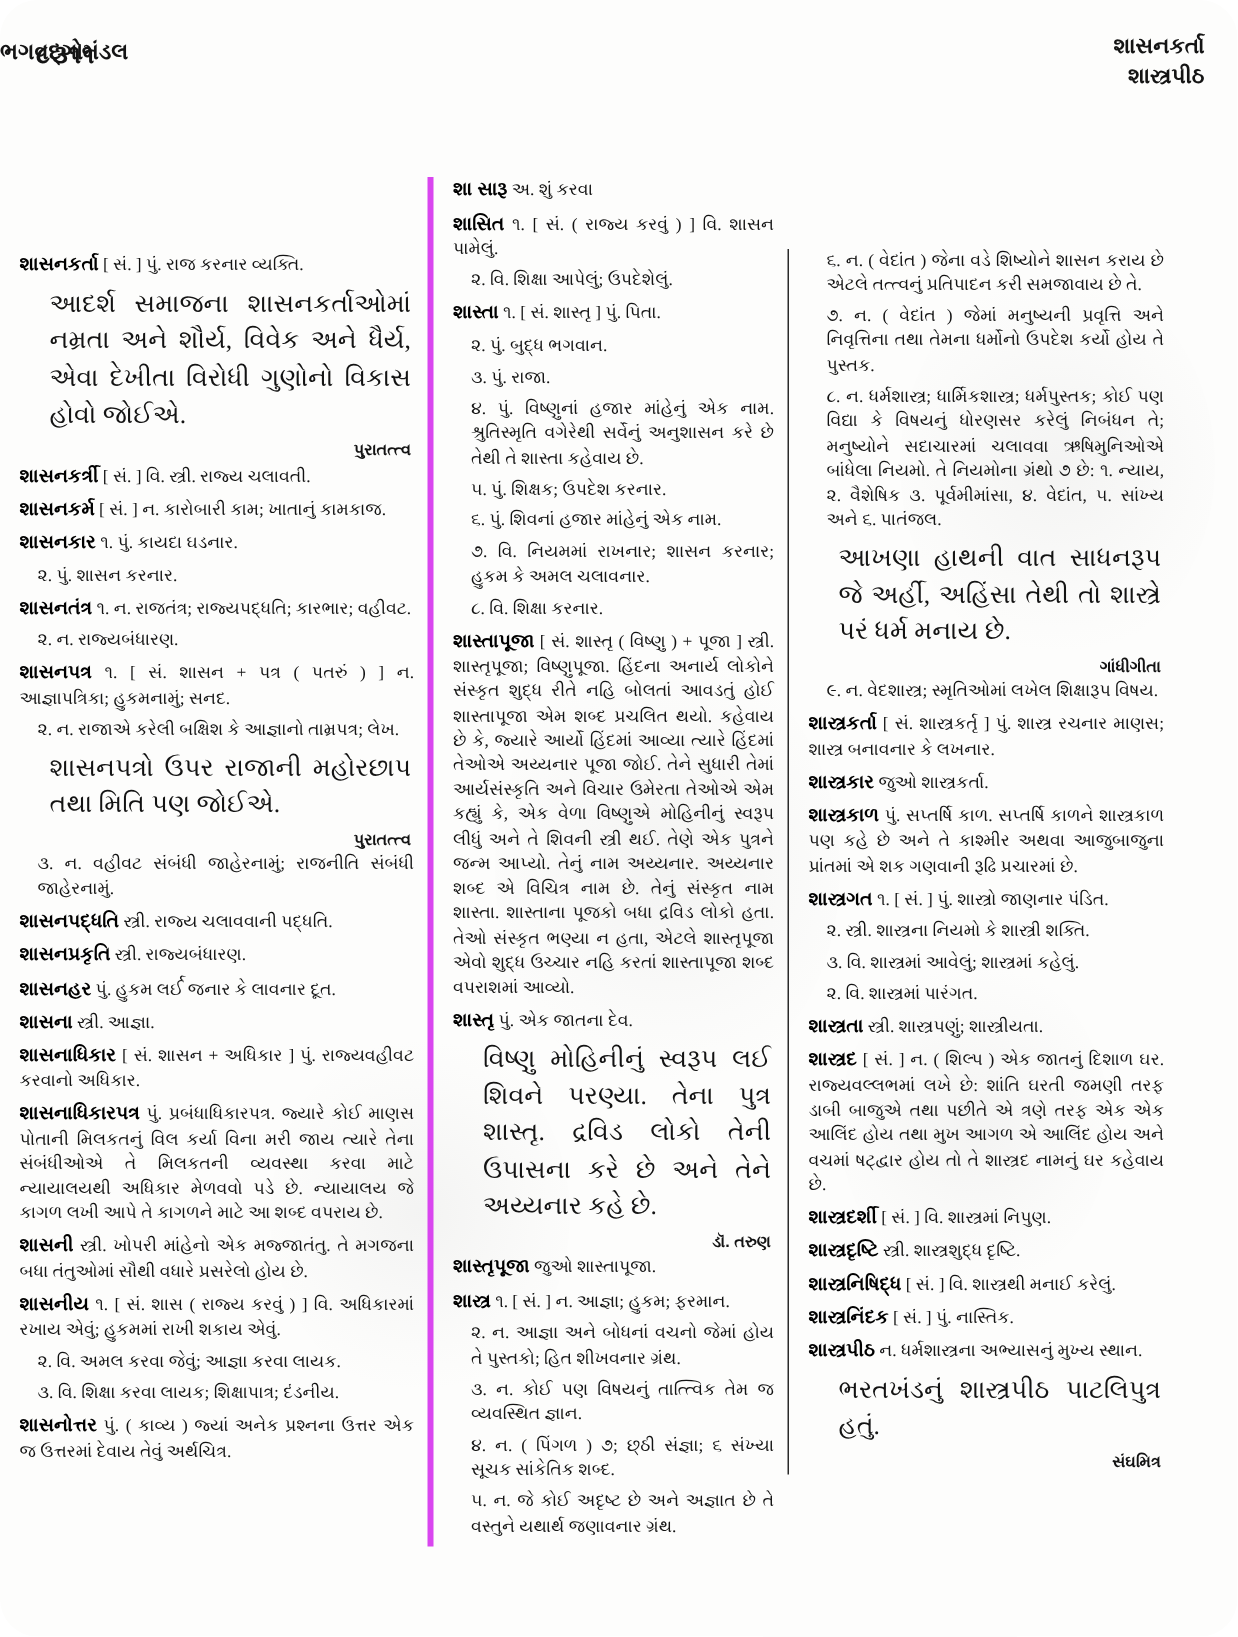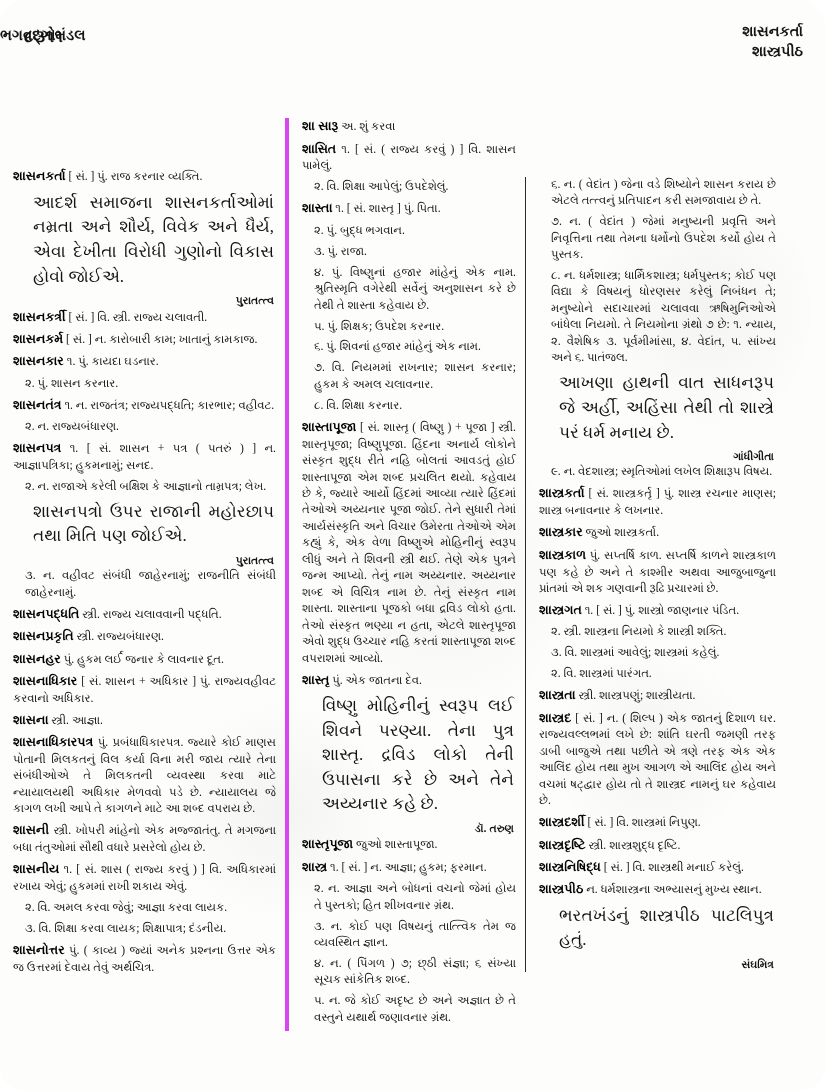--- a/index.html
+++ b/index.html
@@ -155,22 +155,22 @@
         <p class="entry justify"><span class="hw">શાસનપત્ર</span><span> ૧. [ સં. શાસન + પત્ર ( પતરું ) ] ન. આજ્ઞાપત્રિકા; હુકમનામું; સનદ.</span></p>
         <p class="entry sense justify">૨. ન. રાજાએ કરેલી બક્ષિશ કે આજ્ઞાનો તામ્રપત્ર; લેખ.</p>
         <div class="quote-wrap">
           <p class="quote justify">શાસનપત્રો ઉપર રાજાની મહોરછાપ તથા મિતિ પણ જોઈએ.</p>
           <span class="cite">પુરાતત્ત્વ</span>
         </div>
         <p class="entry sense justify">૩. ન. વહીવટ સંબંધી જાહેરનામું; રાજનીતિ સંબંધી જાહેરનામું.</p>
         <p class="entry justify"><span class="hw">શાસનપદ્ધતિ</span><span> સ્ત્રી. રાજ્ય ચલાવવાની પદ્ધતિ.</span></p>
         <p class="entry justify"><span class="hw">શાસનપ્રકૃતિ</span><span> સ્ત્રી. રાજ્યબંધારણ.</span></p>
         <p class="entry justify"><span class="hw">શાસનહર</span><span> પું. હુકમ લર્ઈ જનાર કે લાવનાર દૂત.</span></p>
+        <p class="entry justify"><span class="hw">શાસના</span><span> સ્ત્રી. આજ્ઞા.</span></p>
         <p class="entry justify"><span class="hw">શાસનાધિકાર</span><span> [ સં. શાસન + અધિકાર ] પું. રાજ્યવહીવટ કરવાનો અધિકાર.</span></p>
-        <p class="entry justify"><span class="hw">શાસના</span><span> સ્ત્રી. આજ્ઞા.</span></p>
         <p class="entry justify"><span class="hw">શાસનાધિકારપત્ર</span><span> પું. પ્રબંધાધિકારપત્ર. જ્યારે કોઈ માણસ પોતાની મિલકતનું વિલ કર્યા વિના મરી જાય ત્યારે તેના સંબંધીઓએ તે મિલકતની વ્યવસ્થા કરવા માટે ન્યાયાલયથી અધિકાર મેળવવો પડે છે. ન્યાયાલય જે કાગળ લખી આપે તે કાગળને માટે આ શબ્દ વપરાય છે.</span></p>
         <p class="entry justify"><span class="hw">શાસની</span><span> સ્ત્રી. ખોપરી માંહેનો એક મજ્જાતંતુ. તે મગજના બધા તંતુઓમાં સૌથી વધારે પ્રસરેલો હોય છે.</span></p>
         <p class="entry justify"><span class="hw">શાસનીય</span><span> ૧. [ સં. શાસ ( રાજ્ય કરવું ) ] વિ. અધિકારમાં રખાય એવું; હુકમમાં રાખી શકાય એવું.</span></p>
         <p class="entry sense justify">૨. વિ. અમલ કરવા જેવું; આજ્ઞા કરવા લાયક.</p>
         <p class="entry sense justify">૩. વિ. શિક્ષા કરવા લાયક; શિક્ષાપાત્ર; દંડનીય.</p>
         <p class="entry justify"><span class="hw">શાસનોત્તર</span><span> પું. ( કાવ્ય ) જ્યાં અનેક પ્રશ્નના ઉત્તર એક જ ઉત્તરમાં દેવાય તેવું અર્થચિત્ર.</span></p>
       </div>
     <div class="col col-2">
         <p class="entry justify"><span class="hw">શા સારૂ</span><span> અ. શું કરવા</span></p>
         <p class="entry justify"><span class="hw">શાસિત</span><span> ૧. [ સં.        ( રાજ્ય કરવું ) ] વિ. શાસન પામેલું.</span></p>
@@ -210,20 +210,21 @@
         <p class="entry justify"><span class="hw">શાસ્ત્રકાળ</span><span> પું. સપ્તર્ષિ કાળ. સપ્તર્ષિ કાળને શાસ્ત્રકાળ પણ કહે છે અને તે કાશ્મીર અથવા આજુબાજુના પ્રાંતમાં એ શક ગણવાની રૂઢિ પ્રચારમાં છે.</span></p>
         <p class="entry justify"><span class="hw">શાસ્ત્રગત</span><span> ૧. [ સં. ] પું. શાસ્ત્રો જાણનાર પંડિત.</span></p>
         <p class="entry sense justify">૨. સ્ત્રી. શાસ્ત્રના નિયમો કે શાસ્ત્રી શક્તિ.</p>
         <p class="entry sense justify">૩. વિ. શાસ્ત્રમાં આવેલું; શાસ્ત્રમાં કહેલું.</p>
         <p class="entry sense justify">૨. વિ. શાસ્ત્રમાં પારંગત.</p>
         <p class="entry justify"><span class="hw">શાસ્ત્રતા</span><span> સ્ત્રી. શાસ્ત્રપણું; શાસ્ત્રીયતા.</span></p>
         <p class="entry justify"><span class="hw">શાસ્ત્રદ</span><span> [ સં. ] ન. ( શિલ્પ ) એક જાતનું દિશાળ ઘર. રાજ્યવલ્લભમાં લખે છે: શાંતિ ઘરતી જમણી તરફ ડાબી બાજુએ તથા પછીતે એ ત્રણે તરફ એક એક આલિંદ હોય તથા મુખ આગળ એ આલિંદ હોય અને વચમાં ષટ્દ્વાર હોય તો તે શાસ્ત્રદ નામનું ઘર કહેવાય છે.</span></p>
         <p class="entry justify"><span class="hw">શાસ્ત્રદર્શી</span><span> [ સં. ] વિ. શાસ્ત્રમાં નિપુણ.</span></p>
         <p class="entry justify"><span class="hw">શાસ્ત્રદૃષ્ટિ</span><span> સ્ત્રી. શાસ્ત્રશુદ્ધ દૃષ્ટિ.</span></p>
         <p class="entry justify"><span class="hw">શાસ્ત્રનિષિદ્ધ</span><span> [ સં. ] વિ. શાસ્ત્રથી મનાઈ કરેલું.</span></p>
+        <p class="entry justify"><span class="hw">શાસ્ત્રનિંદક</span><span> [ સં. ] પું. નાસ્તિક.</span></p>
         <p class="entry justify"><span class="hw">શાસ્ત્રપીઠ</span><span> ન. ધર્મશાસ્ત્રના અભ્યાસનું મુખ્ય સ્થાન.</span></p>
         <div class="quote-wrap">
           <p class="quote justify">ભરતખંડનું શાસ્ત્રપીઠ પાટલિપુત્ર હતું.</p>
           <span class="cite">સંઘમિત્ર</span>
         </div>
       </div>
   </div>
 
 </div>
 

